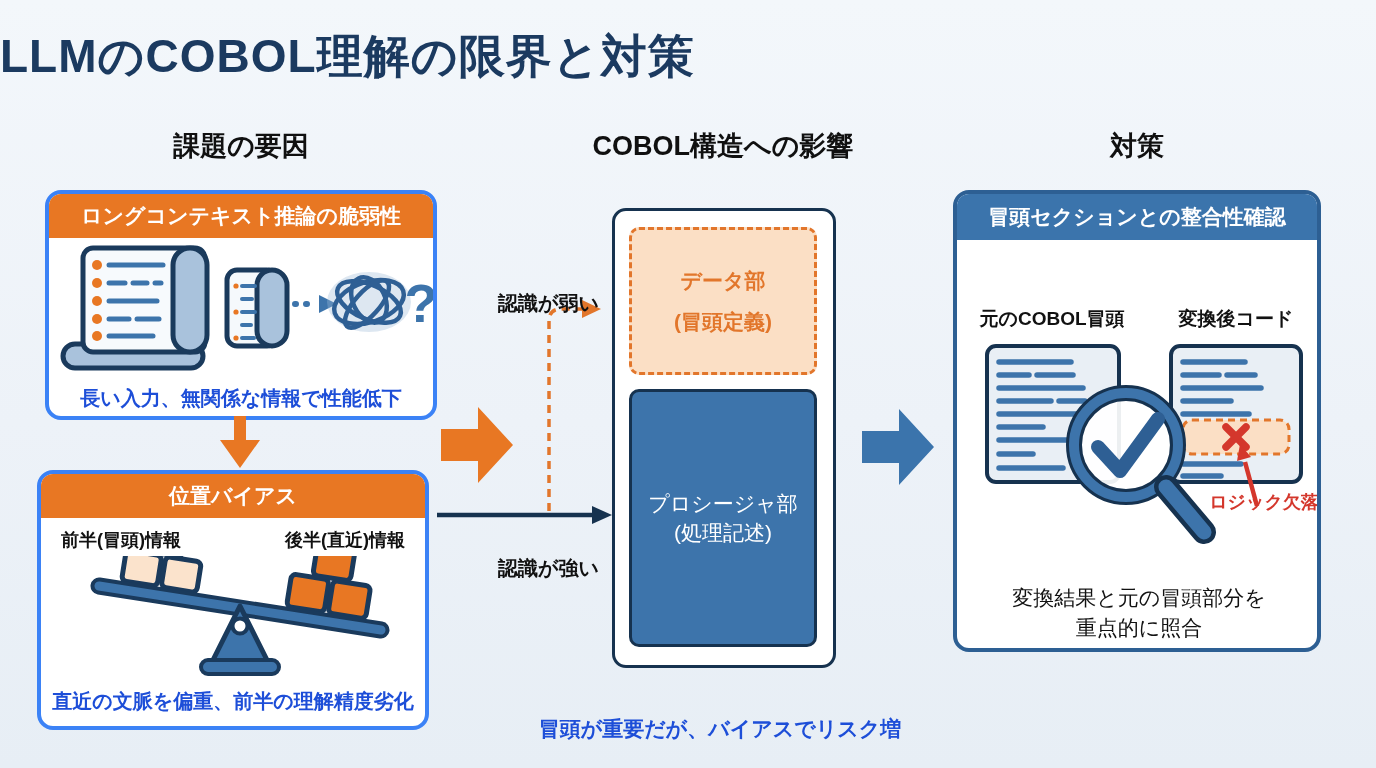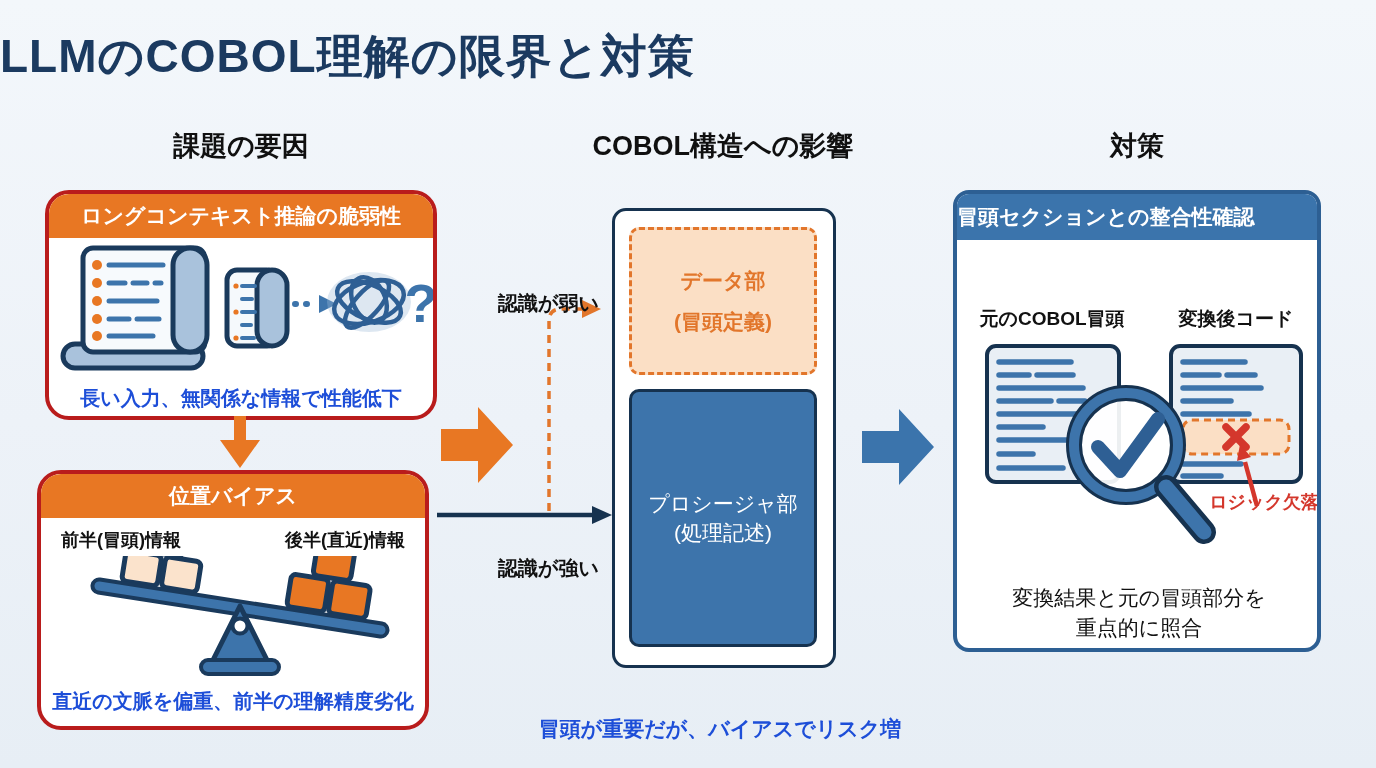--- a/index.html
+++ b/index.html
@@ -12,21 +12,21 @@
   .abs{position:absolute;}
   .page-title{
     left:0;top:26px;width:1376px;
     font-size:46px;font-weight:900;color:#1B3A60;letter-spacing:1px;
   }
   .col-header{
     top:128px;text-align:center;font-size:27px;font-weight:900;color:#101010;
   }
   
   .box-orange{
-    background:#FFFFFF;border:4px solid #b91c1c;border-radius:24px;overflow:hidden;
+    background:#FFFFFF;border:4px solid #3b82f6;border-radius:16px;overflow:hidden;
     box-sizing:border-box;
   }
   .box-orange .hdr{
     background:#E87723;color:#FFFFFF;font-size:21px;font-weight:800;
     height:44px;line-height:44px;text-align:center;
   }
   .caption{
     text-align:center;font-size:20px;font-weight:800;color:#1d4ed8;
   }
   .bias-labels{
@@ -51,21 +51,21 @@
     color:#FFFFFF;font-size:21px;font-weight:400;line-height:1.4;text-align:center;
   }
   .conn-label{font-size:20px;font-weight:800;color:#111111;margin-top:28px;}
   
   .box-blue{
     left:953px;top:190px;width:368px;height:462px;background:#FFFFFF;
     border:4px solid #2D5F93;border-radius:16px;overflow:hidden;box-sizing:border-box;
   }
   .box-blue .hdr{
     background:#3B74AC;color:#FFFFFF;font-size:21px;font-weight:800;
-    height:46px;line-height:46px;text-align:left;
+    height:46px;line-height:46px;text-align:center;
   }
   .doc-label{position:absolute;font-size:19px;font-weight:800;color:#111111;text-align:center;}
   .missing-logic{position:absolute;left:248px;top:296px;width:118px;text-align:center;
     color:#D4372C;font-size:18px;font-weight:800;}
   .cm-caption{position:absolute;left:0;width:292px;text-align:center;
     font-size:21px;font-weight:400;color:#111111;padding-left:36px;}
 </style>
 </head>
 <body>
 

